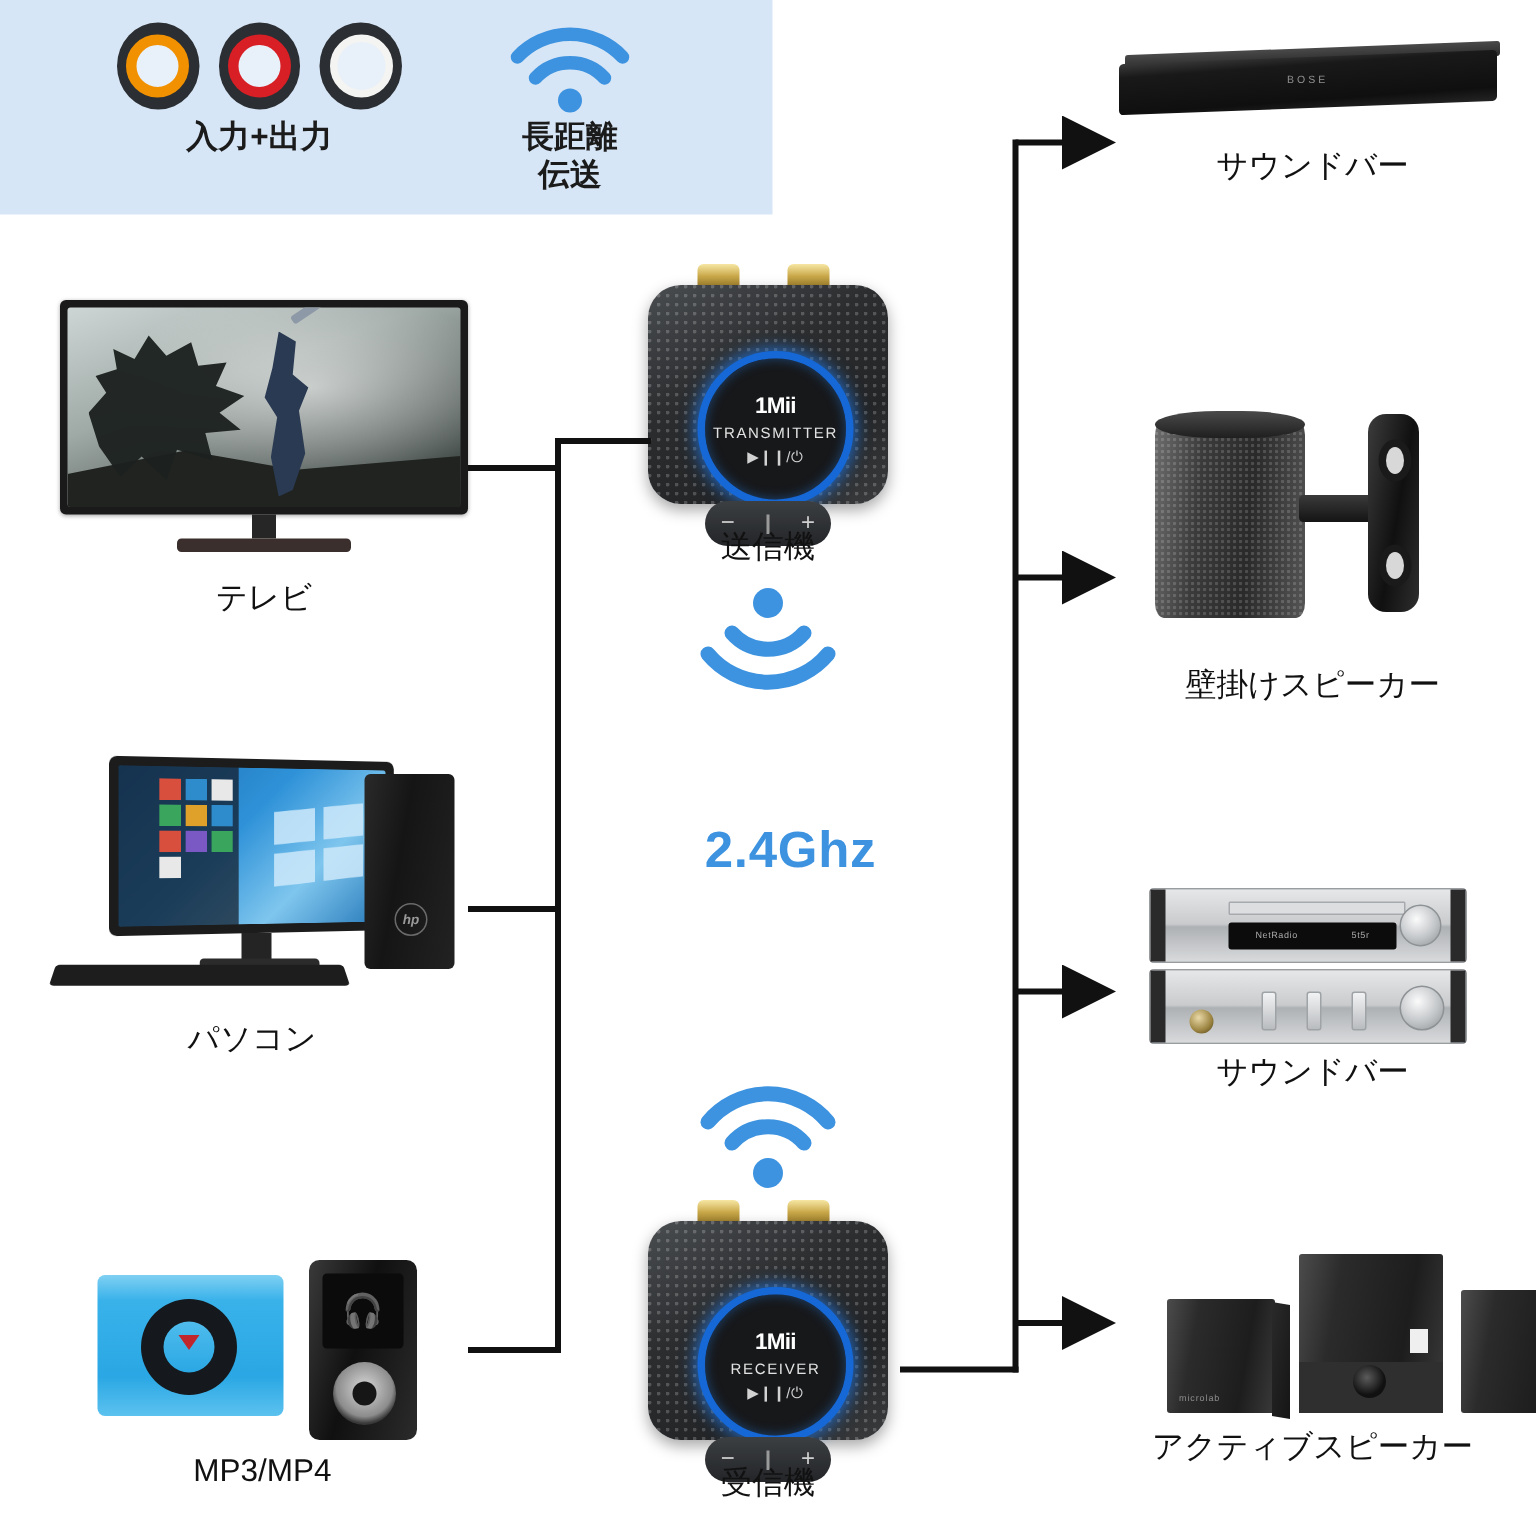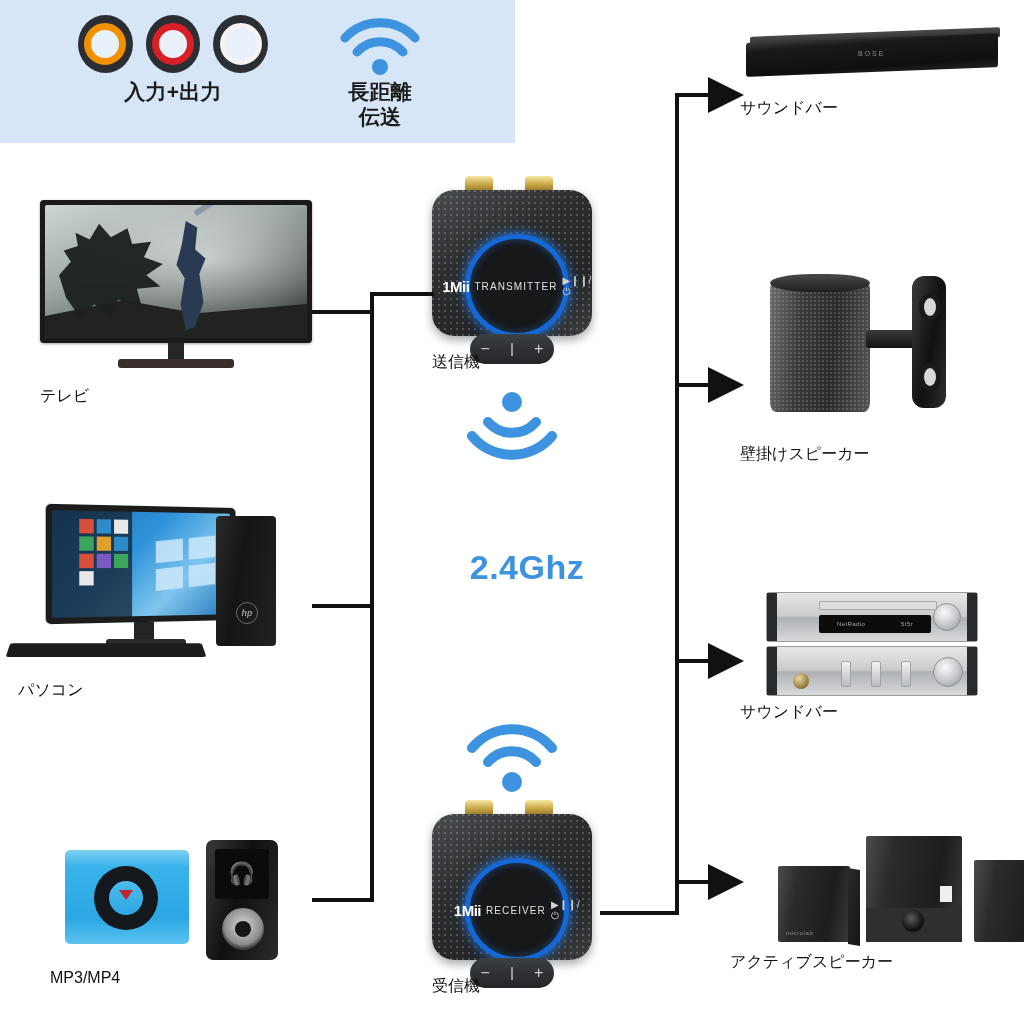--- a/index.html
+++ b/index.html
@@ -17,21 +17,21 @@
   .rca{width:58px;height:58px;border-radius:50%;background:#2b2f33;
        display:flex;align-items:center;justify-content:center;box-sizing:border-box;}
   .rca i{display:block;width:42px;height:42px;border-radius:50%;box-sizing:border-box;}
   .rca.orange i{border:7px solid #f29100;background:#e8f0f9;}
   .rca.red i{border:7px solid #d81f26;background:#e8f0f9;}
   .rca.white i{border:5px solid #f4f4f2;background:#e8f0f9;}
   
   .wifi{position:relative;}
   .wifi svg{display:block;}
   
-  .caption{position:absolute;font-size:16px;color:#111;
+  .caption{position:absolute;text-align:center;font-size:21px;color:#111;
            white-space:nowrap;line-height:1.2;}
   
   #freq-label{left:432px;top:548px;width:190px;text-align:center;
               font-size:34px;font-weight:700;color:#3d93e0;letter-spacing:.5px;}
   
   #tv-device{left:40px;top:200px;width:280px;height:180px;}
   .tv-bezel{position:absolute;left:0;top:0;width:272px;height:143px;
             background:#1a1a1a;border-radius:4px;padding:5px;box-sizing:border-box;
             box-shadow:0 1px 3px rgba(0,0,0,.35);}
   .tv-screen{width:100%;height:100%;border-radius:2px;overflow:hidden;position:relative;
@@ -50,21 +50,21 @@
         background:#2a3a52;
         clip-path:polygon(40% 0%,62% 6%,58% 26%,78% 34%,66% 48%,74% 74%,58% 96%,
                   40% 100%,30% 76%,38% 52%,22% 40%,32% 22%);}
   .sword{position:absolute;left:150px;top:6px;width:56px;height:6px;background:#8d99a6;
          transform:rotate(-34deg);transform-origin:left center;border-radius:2px;}
   .mist{position:absolute;left:0;top:0;width:100%;height:100%;
         background:radial-gradient(ellipse at 62% 40%,rgba(255,255,255,.55),rgba(255,255,255,0) 58%);}
   .ridge{position:absolute;left:0;bottom:0;width:100%;height:46px;background:#20231f;
          clip-path:polygon(0% 100%,0% 52%,30% 18%,58% 46%,100% 26%,100% 100%);}
   
-  #pc-device{left:2px;top:500px;width:300px;height:170px;font-weight:bold;}
+  #pc-device{left:29px;top:500px;width:300px;height:170px;font-weight:bold;}
   .pc-mon-frame{position:absolute;left:46px;top:6px;width:192px;height:116px;background:#1c1c1c;
                 border-radius:5px;padding:6px;box-sizing:border-box;transform:perspective(420px) rotateY(9deg);}
   .pc-screen{width:100%;height:100%;border-radius:2px;overflow:hidden;position:relative;
              background:linear-gradient(135deg,#1b6fb3 0%,#2f92d8 42%,#7fc6ee 70%,#2477b8 100%);}
   .win-logo{position:absolute;right:16px;top:26px;width:62px;height:52px;opacity:.85;
             background:
               linear-gradient(#cde9fb,#cde9fb) 0 0/28px 22px no-repeat,
               linear-gradient(#cde9fb,#cde9fb) 34px 0/28px 22px no-repeat,
               linear-gradient(#cde9fb,#cde9fb) 0 28px/28px 22px no-repeat,
               linear-gradient(#cde9fb,#cde9fb) 34px 28px/28px 22px no-repeat;
@@ -110,21 +110,21 @@
   .mii .post-l{left:2px;}
   .mii .post-r{left:62px;}
   .mii .body{position:absolute;left:0;top:14px;width:160px;height:146px;border-radius:22px;
              background:
                radial-gradient(circle at 1px 1px, rgba(255,255,255,.20) 1px, rgba(0,0,0,0) 1.6px) 0 0/6px 6px,
                linear-gradient(150deg,#4a4d50 0%,#2b2d2f 38%,#232527 70%,#3a3c3e 100%);
              box-shadow:0 4px 10px rgba(0,0,0,.35);}
   .mii .dial{position:absolute;left:33px;top:44px;width:94px;height:94px;border-radius:50%;
              background:#17181a;border:5px solid #1668d6;
              box-shadow:0 0 10px 2px rgba(32,120,230,.75),inset 0 0 8px rgba(40,140,255,.4);
-             display:flex;flex-direction:row;align-items:center;justify-content:center;gap:5px;}
+             display:flex;flex-direction:column;align-items:center;justify-content:center;gap:5px;}
   .mii .brand{font-size:15px;font-weight:700;color:#fff;letter-spacing:-.5px;}
   .mii .role{font-size:10px;letter-spacing:1.1px;color:#e2e2e2;}
   .mii .ctrl{font-size:10px;color:#d2d2d2;letter-spacing:.5px;}
   .mii .vol{position:absolute;left:38px;top:144px;width:84px;height:30px;border-radius:16px;
             background:linear-gradient(180deg,#3c3f42,#232528);display:flex;align-items:center;
             justify-content:space-around;color:#cfcfcf;font-size:16px;}
   .mii .vol b{font-weight:400;}
   .mii .vol .bar{width:2px;height:13px;background:#9a9a9a;}
   
   #soundbar-device{left:740px;top:28px;width:270px;height:56px;}

